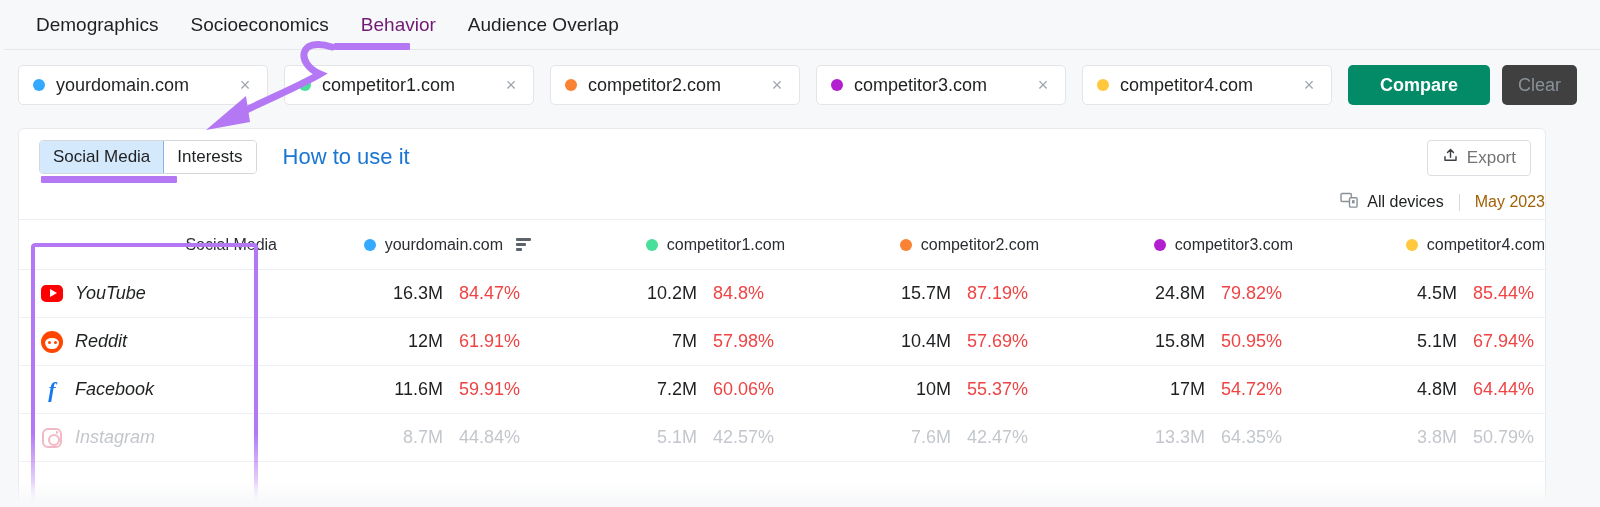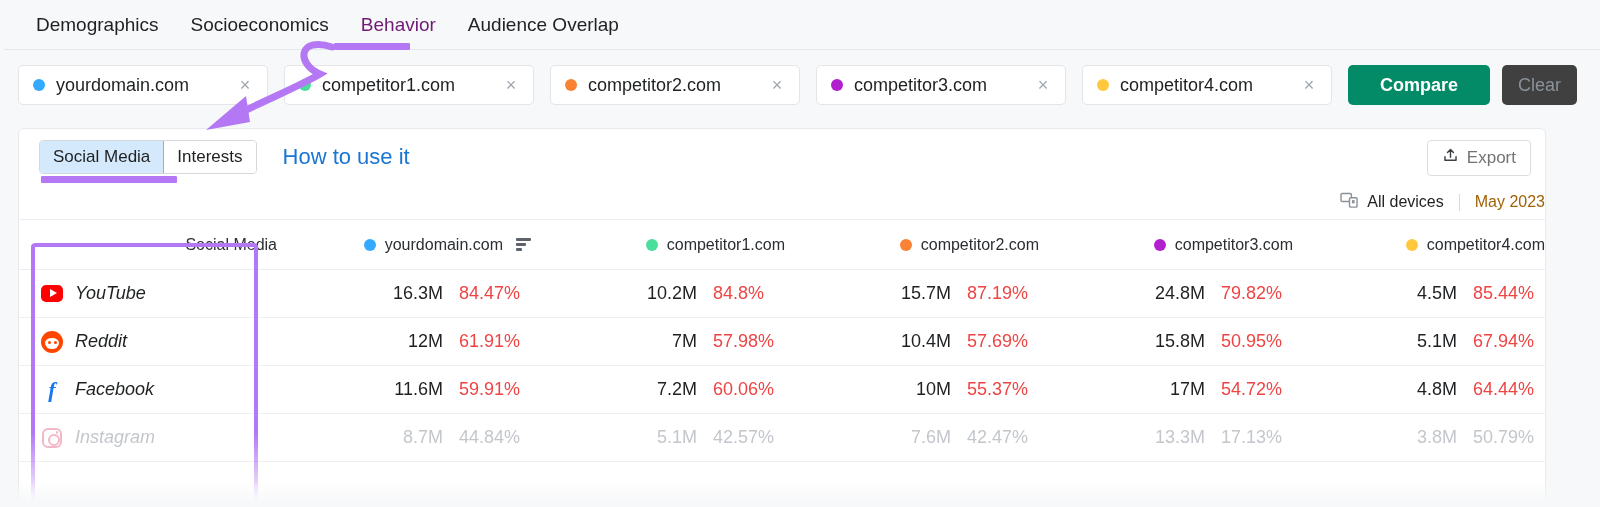--- a/index.html
+++ b/index.html
@@ -466,21 +466,21 @@
             </td>
             <td>
               <div class="val-wrap">
                 <span class="val">7.6M</span>
                 <span class="pct">42.47%</span>
               </div>
             </td>
             <td>
               <div class="val-wrap">
                 <span class="val">13.3M</span>
-                <span class="pct">17.13%</span>
+                <span class="pct">64.35%</span>
               </div>
             </td>
             <td>
               <div class="val-wrap">
                 <span class="val">3.8M</span>
                 <span class="pct">50.79%</span>
               </div>
             </td>
           </tr>
         </tbody>

